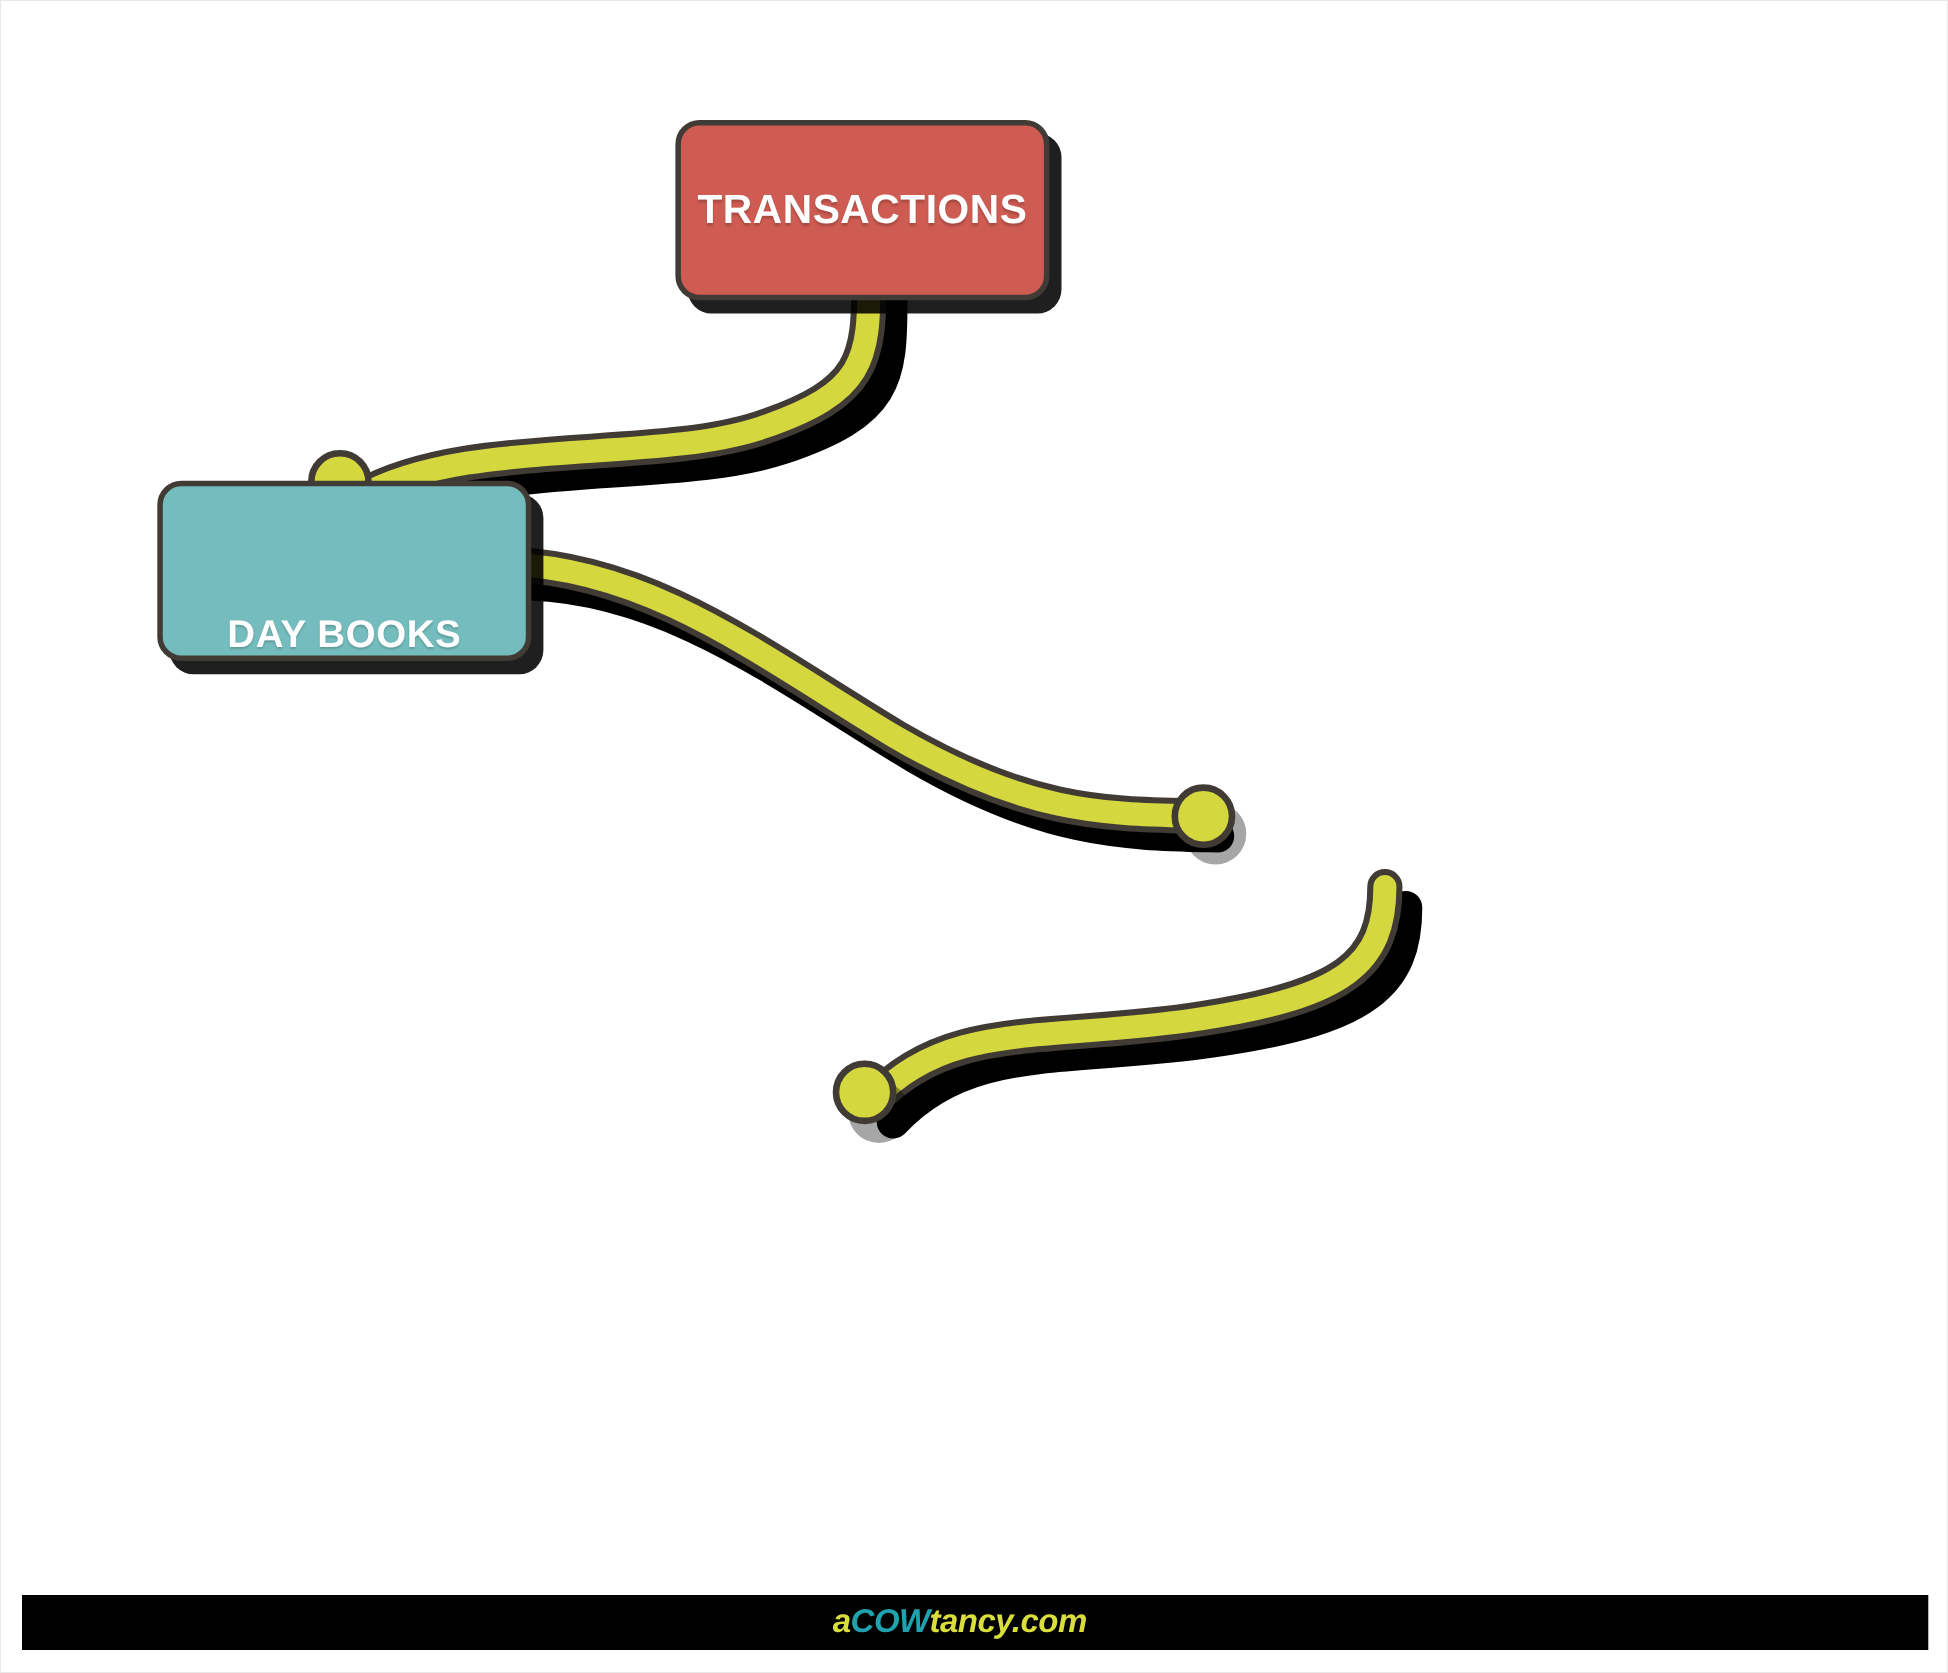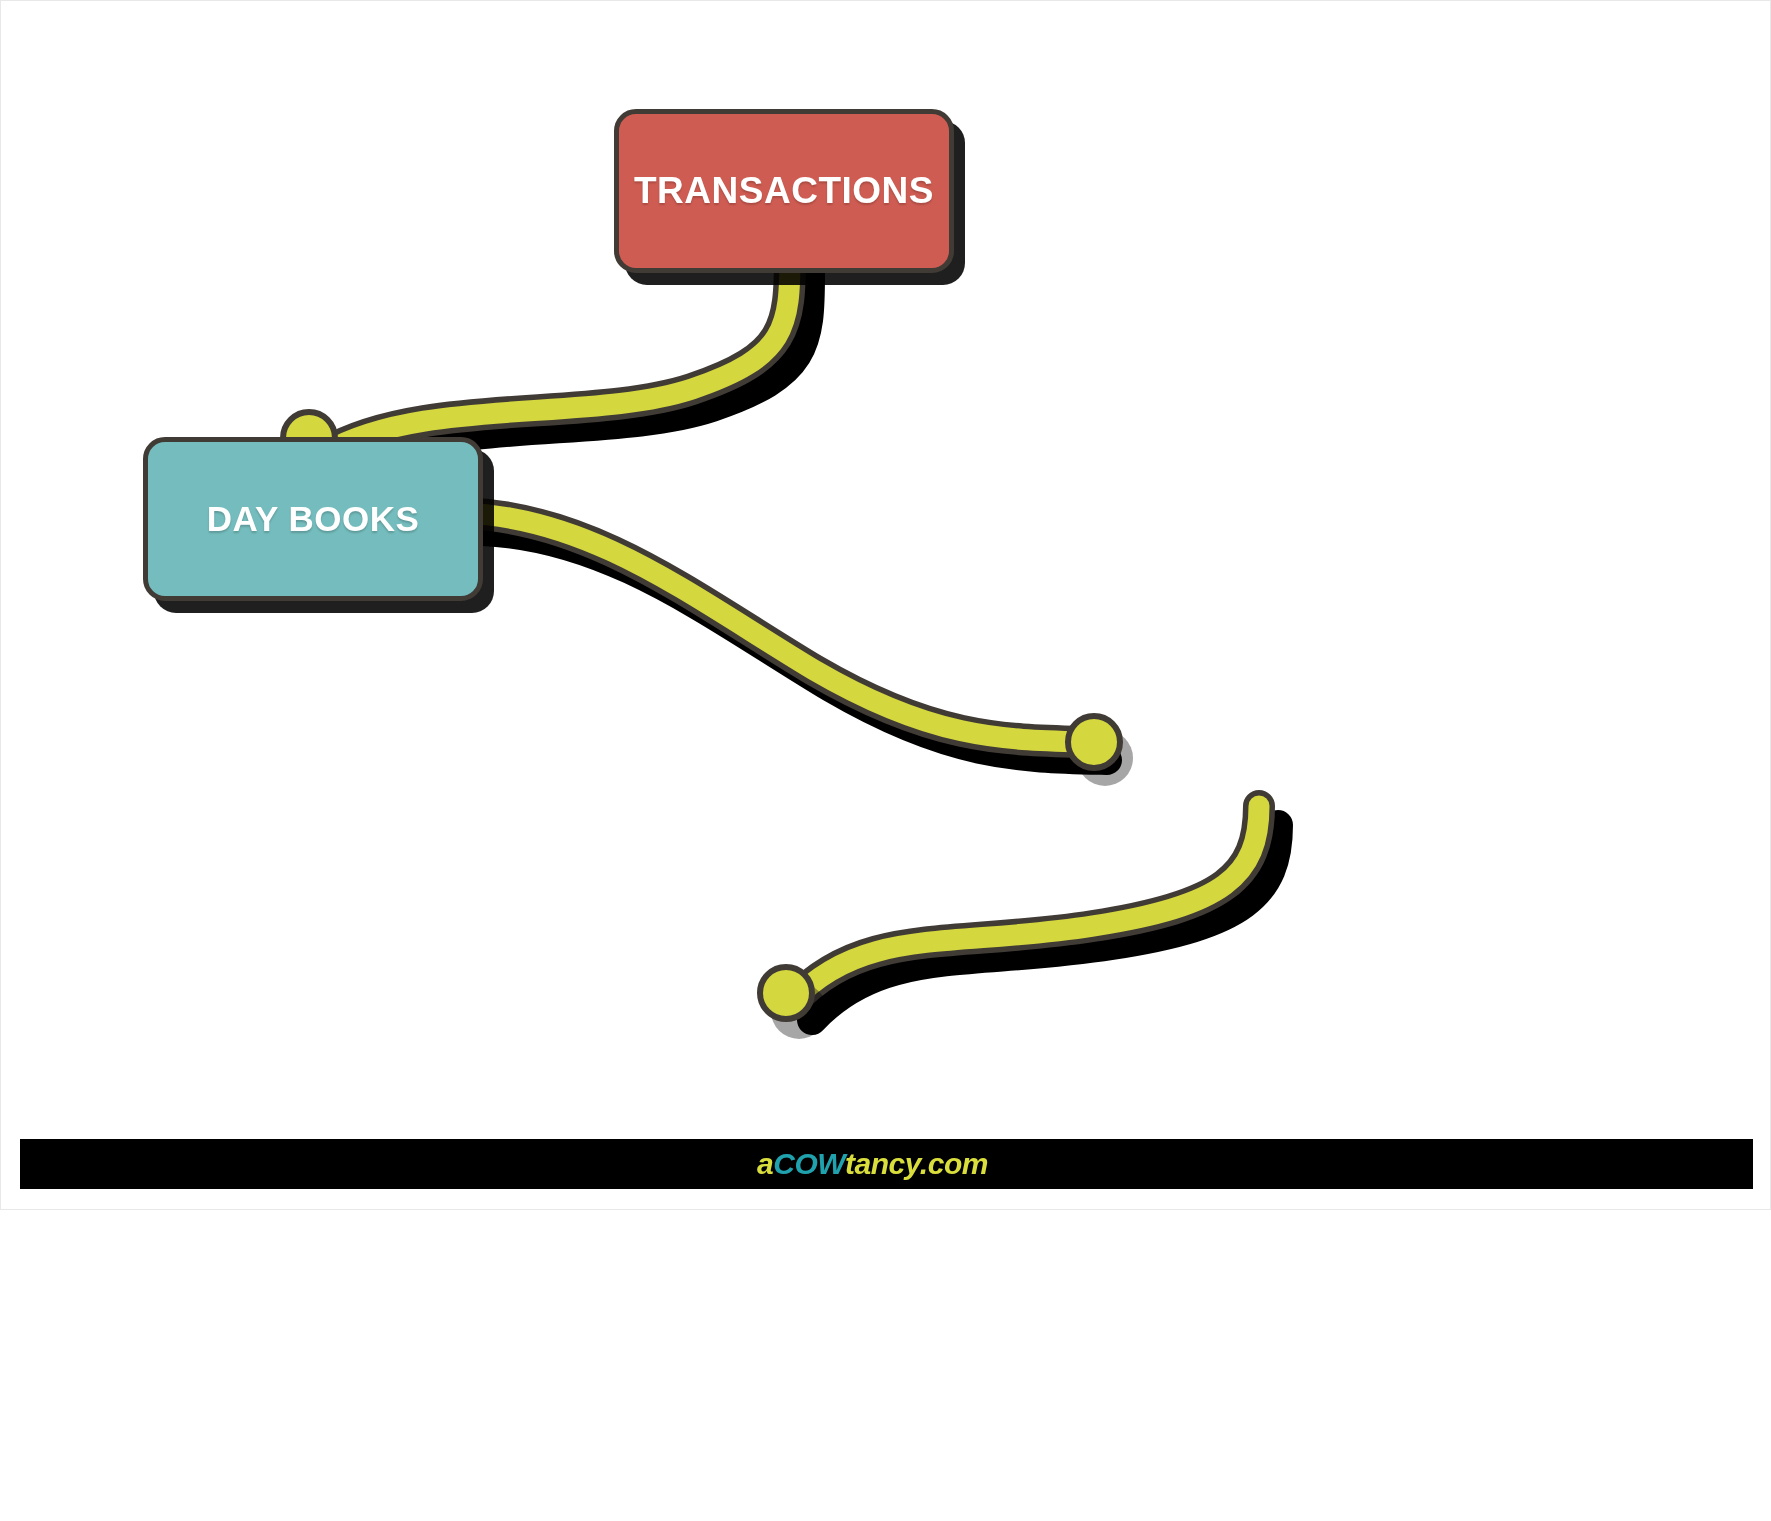--- a/index.html
+++ b/index.html
@@ -9,21 +9,21 @@
   }
   body {
     width: 1771px;
     height: 1521px;
     font-family: "Liberation Sans", sans-serif;
     overflow: hidden;
   }
   #canvas {
     position: relative;
     width: 1771px;
-    height: 1210px;
+    height: 1521px;
     background: #ffffff;
     box-sizing: border-box;
     border: 1px solid #e8e8e8;
     overflow: hidden;
   }
   
   #flow-svg {
     position: absolute;
     left: 0; top: 0;
     width: 1771px;
@@ -56,20 +56,21 @@
     left: 613px; top: 108px;
     width: 340px; height: 164px;
     background: #cf5c52;
     font-size: 37px;
   }
   #node-daybooks {
     left: 142px; top: 436px;
     width: 340px; height: 164px;
     background: #74bcbd;
     font-size: 35px;
+    align-items: flex-end;
   }
   #node-ledger {
     left: 1091px; top: 654px;
     width: 338px; height: 166px;
     background: #1fa2ae;
     font-size: 35px;
   }
   #node-financial {
     left: 620px; top: 984px;
     width: 337px; height: 164px;

